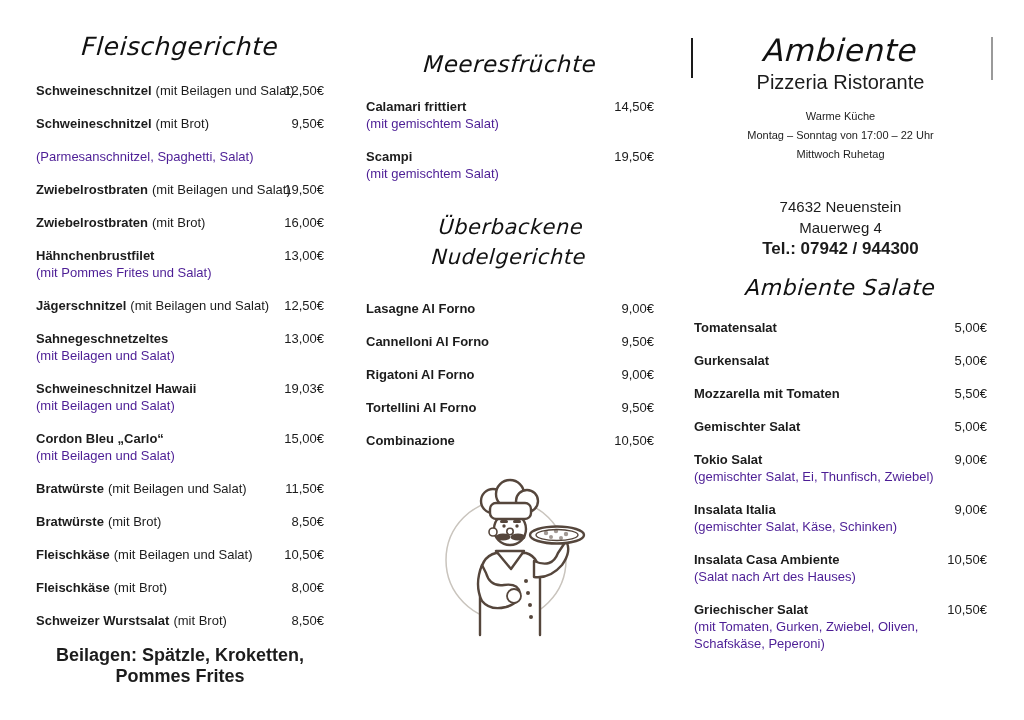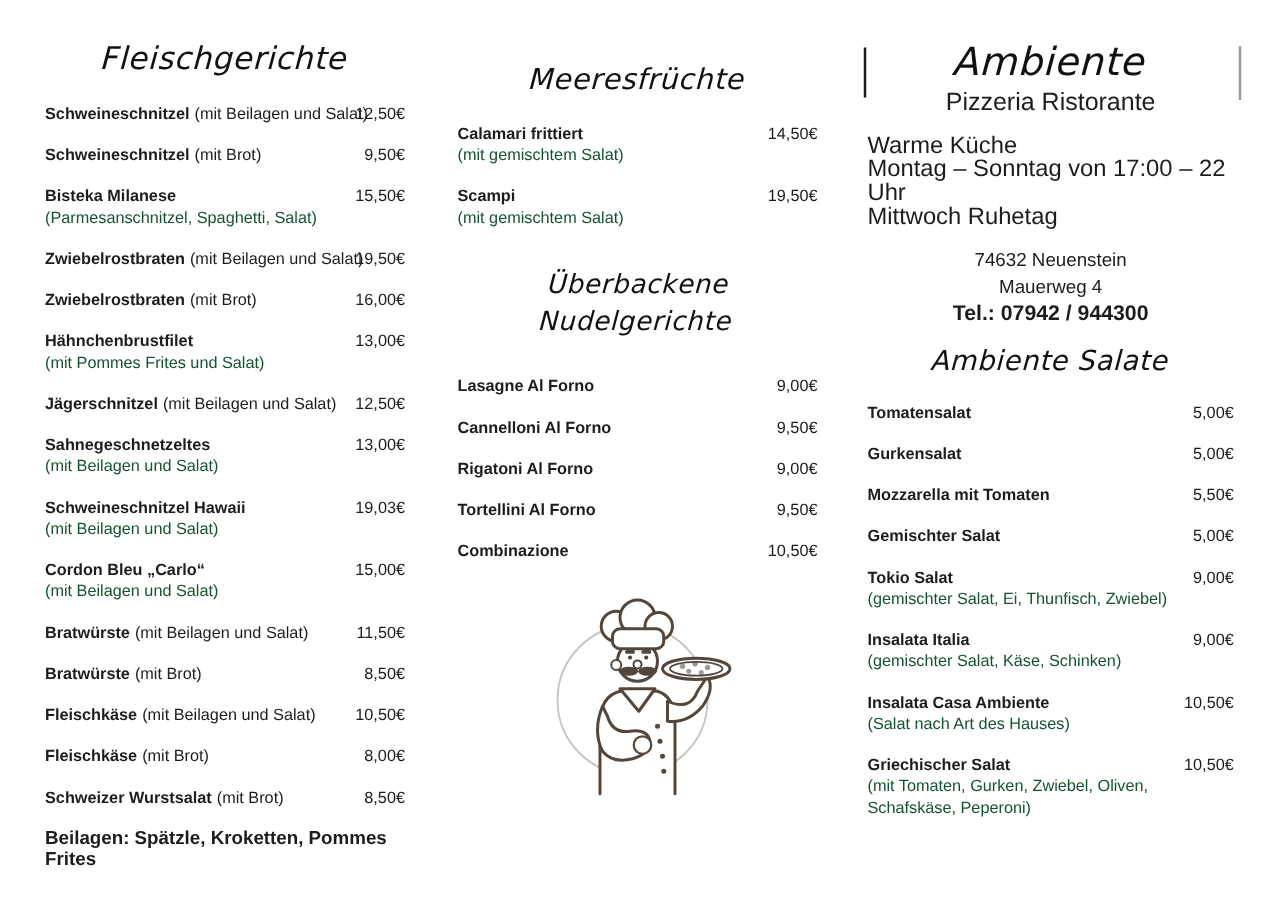--- a/index.html
+++ b/index.html
@@ -22,28 +22,28 @@
   .h-mid{font-size:23px;line-height:28px;margin-bottom:20px;}
   .h-mid2{font-size:21px;line-height:30px;margin-top:30px;margin-bottom:28px;}
   .h-brand{font-size:31px;line-height:40px;margin-bottom:2px;}
   .h-salate{font-size:22px;line-height:32px;margin-top:12px;margin-bottom:15px;}
 
   .mi{margin-bottom:16px;font-size:13px;line-height:17px;}
   .mi-row{display:flex;justify-content:space-between;align-items:baseline;}
   .mi-name{font-weight:bold;white-space:nowrap;}
   .mi-note{font-weight:normal;margin-left:4px;white-space:nowrap;}
   .mi-price{font-weight:normal;white-space:nowrap;margin-left:8px;}
-  .mi-desc{font-weight:normal;color:#14532d;}
+  .mi-desc{font-weight:normal;color:#4c1d95;}
   .mi-left-grow{display:flex;align-items:baseline;min-width:0;}
 
-  .footer-note{font-weight:bold;text-align:left;font-size:15px;margin-top:1px;}
+  .footer-note{font-weight:bold;text-align:center;font-size:18px;margin-top:1px;}
 
   .brand-sub{font-size:20px;line-height:20px;text-align:center;}
-  .info-block{font-size:19px;line-height:19px;margin-top:15px;}
-  .addr-block{font-size:15px;line-height:21px;text-align:center;margin-top:15px;}
+  .info-block{font-size:11px;line-height:19px;text-align:center;margin-top:15px;}
+  .addr-block{font-size:15px;line-height:21px;text-align:center;margin-top:32px;}
   .phone{font-size:17px;line-height:22px;font-weight:bold;text-align:center;}
 
   .vbar{position:absolute;}
   .vbar-left{left:691px;top:38px;width:2px;height:40px;background:#1a1a1a;}
   .vbar-right{left:991px;top:37px;width:2px;height:43px;background:#9a9a9a;}
 
   .chef-wrap{display:flex;justify-content:center;margin-top:12px;}
 </style>
 </head>
 <body>
@@ -67,26 +67,20 @@
     <div class="mi-row">
       <span class="mi-left-grow">
               <span class="mi-name">Schweineschnitzel</span>
               <span class="mi-note">(mit Brot)</span>
             </span>
       <span class="mi-price">9,50€</span>
     </div>
 
   </div>
         <div class="mi">
-    <div class="mi-row">
-      <span class="mi-left-grow">
-              <span class="mi-name">Bisteka Milanese</span>
-            </span>
-      <span class="mi-price">15,50€</span>
-    </div>
     <div class="mi-desc">(Parmesanschnitzel, Spaghetti, Salat)</div>
   </div>
         <div class="mi">
     <div class="mi-row">
       <span class="mi-left-grow">
               <span class="mi-name">Zwiebelrostbraten</span>
               <span class="mi-note">(mit Beilagen und Salat)</span>
             </span>
       <span class="mi-price">19,50€</span>
     </div>

